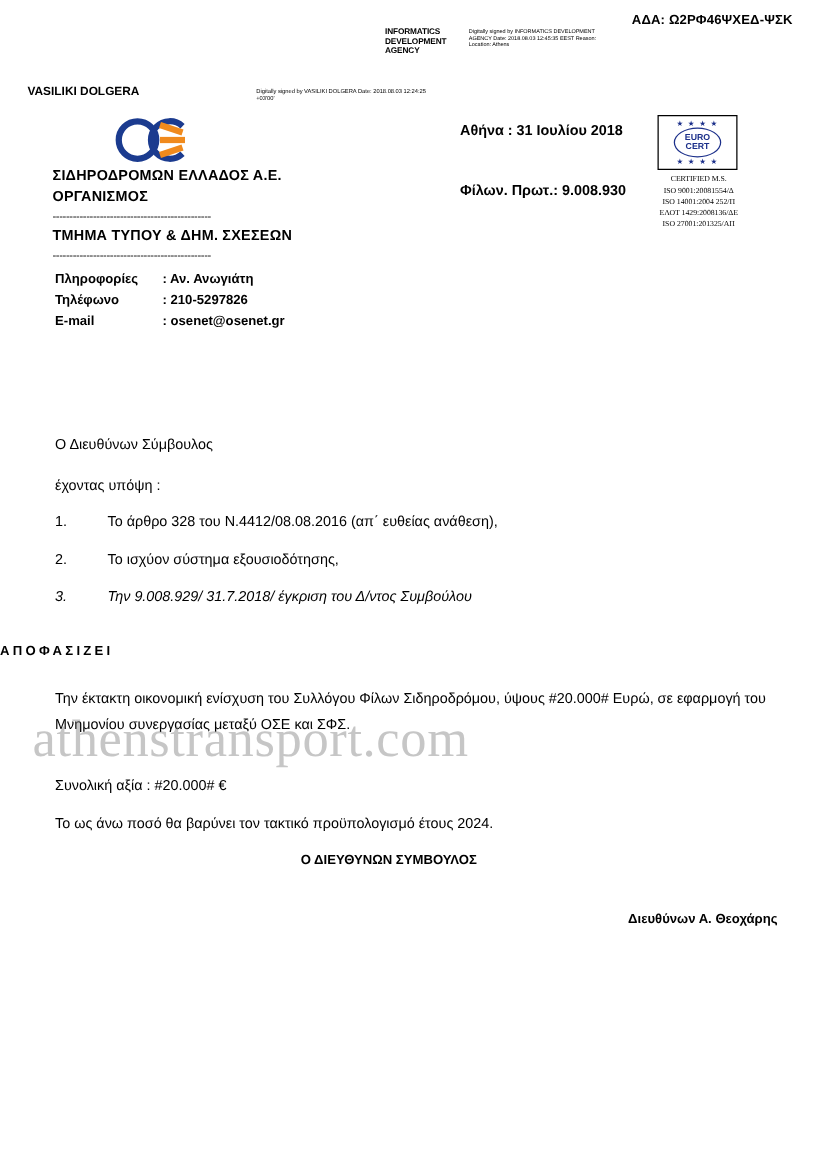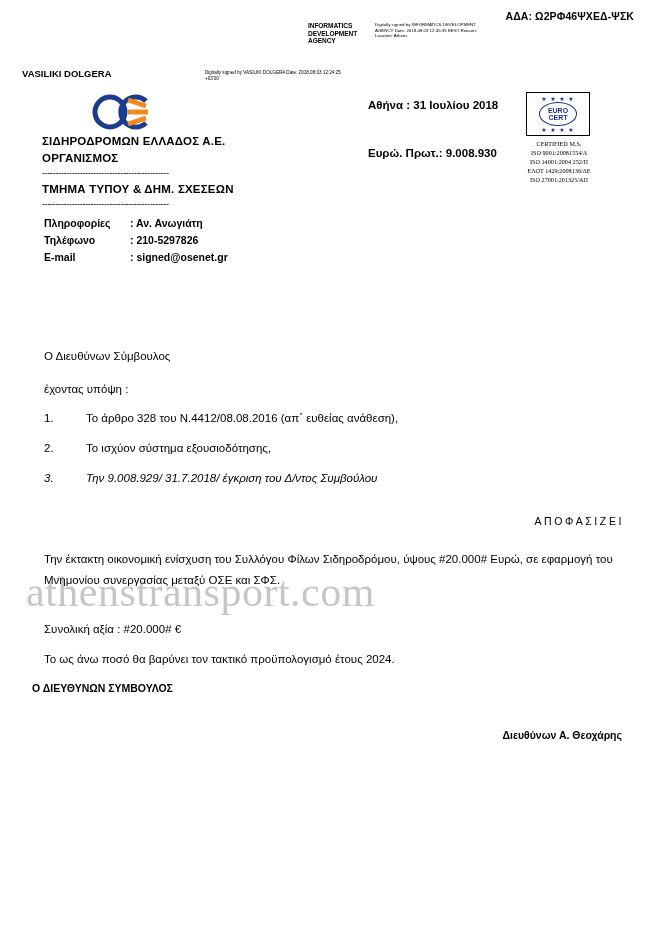--- a/index.html
+++ b/index.html
@@ -220,44 +220,43 @@
     width: 42px;
   }
   .t-i1 { top: 412px; }
   .t-i2 { top: 442px; }
   .t-i3 { top: 472px; font-style: italic; }
   .apofasizei {
     position: absolute;
     left: 0;
     top: 515px;
     width: 624px;
-    text-align: right;
-    font-size: 10.5px;
-    font-weight: normal;
+    text-align: left;
+    font-size: 10.5px;
+    font-weight: bold;
     letter-spacing: 2.6px;
   }
   .para-main {
     position: absolute;
     left: 44px;
     top: 549px;
     width: 575px;
     font-size: 11.5px;
     line-height: 1.85;
   }
   .t-total { top: 621px; }
   .t-charge { top: 651px; }
   .signer-title {
     position: absolute;
     left: 0;
     top: 682px;
     width: 622px;
-    text-align: left;
-    font-size: 10.5px;
-    font-weight: bold;
-    margin-left: 32px;
+    text-align: center;
+    font-size: 10.5px;
+    font-weight: bold;
   }
   .signer-name {
     position: absolute;
     left: 0;
     top: 729px;
     width: 622px;
     text-align: right;
     font-size: 10.5px;
     font-weight: bold;
   }
@@ -306,26 +305,26 @@
   <div class="org-dashes2">-----------------------------------------------</div>
 
   <div class="contact-block">
     <div class="contact-row">
       <span class="contact-label">Πληροφορίες</span><span>: Αν. Ανωγιάτη</span>
     </div>
     <div class="contact-row">
       <span class="contact-label">Τηλέφωνο</span><span>: 210-5297826</span>
     </div>
     <div class="contact-row">
-      <span class="contact-label"> E-mail</span><span>: signed@osenet.gr</span>
+      <span class="contact-label"> E-mail</span><span>: osenet@osenet.gr</span>
     </div>
   </div>
 
   <div class="addr-right">Αθήνα : 31 Ιουλίου 2018</div>
-  <div class="prot-right">Ευρώ. Πρωτ.: 9.008.930</div>
+  <div class="prot-right">Φίλων. Πρωτ.: 9.008.930</div>
 
   <div class="cert-box">
     <div class="cert-stars">★ ★ ★ ★</div>
     <div class="cert-oval">
       <div>EURO</div>
       <div>CERT</div>
     </div>
     <div class="cert-stars-b">★ ★ ★ ★</div>
   </div>
   <div class="cert-text" style="white-space: pre-line;">CERTIFIED M.S.

